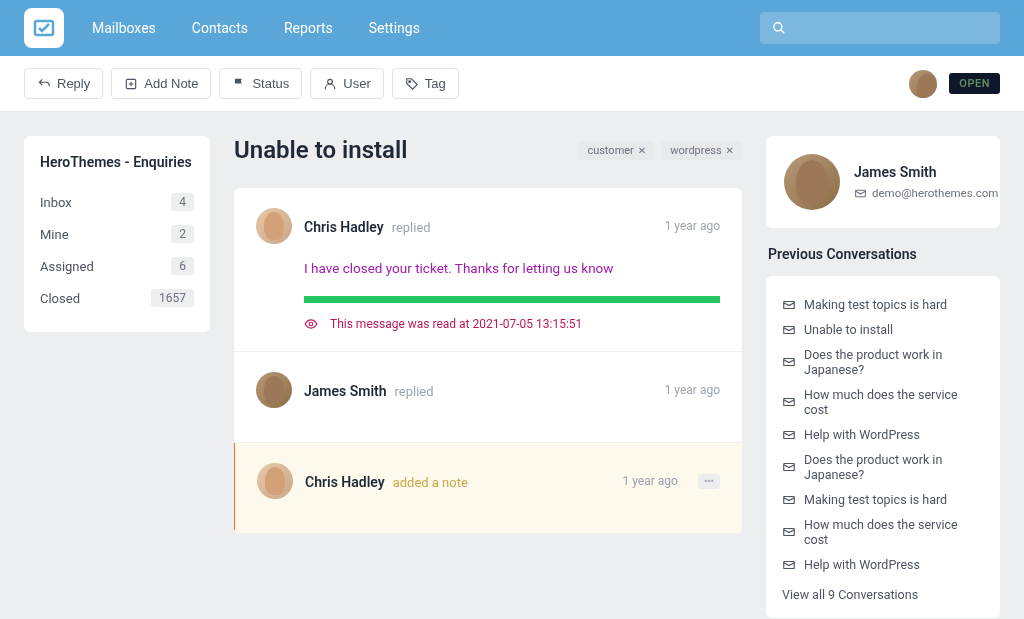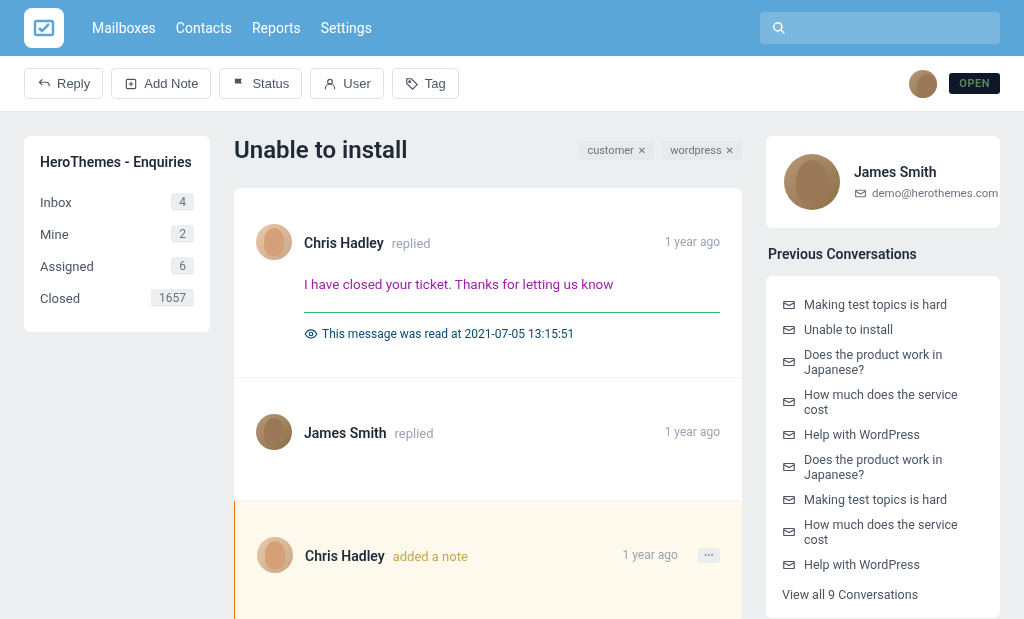--- a/index.html
+++ b/index.html
@@ -2,21 +2,21 @@
 <html><head>
   <meta charset="utf-8">
   <style>
     * { box-sizing: border-box; margin: 0; padding: 0; }
     body { font-family: -apple-system, BlinkMacSystemFont, "Segoe UI", Roboto, sans-serif; background: #eceef0; width: 1024px; height: 619px; overflow: hidden; }
     
     
     .header { background: #5aa6d8; height: 56px; display: flex; align-items: center; padding: 0 24px; }
     .logo { width: 40px; height: 40px; background: #fff; border-radius: 8px; display: flex; align-items: center; justify-content: center; margin-right: 28px; }
     .logo svg { width: 24px; height: 24px; }
-    .nav { display: flex; gap: 20px; }
+    .nav { display: flex; gap: 36px; }
     .nav-item { color: #fff; font-size: 14px; cursor: pointer; }
     .search-box { margin-left: auto; background: rgba(255,255,255,0.2); border-radius: 4px; width: 240px; height: 32px; display: flex; align-items: center; padding: 0 12px; }
     .search-box svg { width: 14px; height: 14px; }
     
     
     .toolbar { background: #fff; height: 56px; display: flex; align-items: center; padding: 0 24px; border-bottom: 1px solid #e5e7eb; }
     .toolbar-btn { display: flex; align-items: flex-end; gap: 6px; padding: 7px 12px; border: 1px solid #dfe3e8; border-radius: 4px; background: #fff; color: #4b5563; font-size: 13px; cursor: pointer; margin-right: 8px; }
     .toolbar-btn svg { width: 14px; height: 14px; }
     .toolbar-right { margin-left: auto; display: flex; align-items: center; gap: 12px; }
     .avatar-small { width: 28px; height: 28px; border-radius: 50%; background: linear-gradient(135deg, #d4a574, #8b6f47); }
@@ -34,34 +34,34 @@
     
     
     .content { flex: 1; }
     .ticket-header { display: flex; align-items: center; margin-bottom: 24px; }
     .ticket-title { font-size: 24px; font-weight: 600; color: #1f2937; }
     .tags { margin-left: auto; display: flex; gap: 8px; }
     .tag { background: #e8e9eb; color: #6b7280; padding: 3px 8px; border-radius: 3px; font-size: 11px; display: flex; align-items: center; gap: 4px; }
     .tag-x { cursor: pointer; font-size: 10px; }
     
     .messages { background: #fff; border-radius: 6px; overflow: hidden; }
-    .message { padding: 36px 22px; border-bottom: 1px solid #f0f1f3; }
+    .message { padding: 20px 22px; border-bottom: 1px solid #f0f1f3; }
     .message.note { background: #fdf9ed; border-left: 1px solid #f97316; }
     .message-head { display: flex; align-items: center; gap: 12px; margin-bottom: 14px; }
     .msg-avatar { width: 36px; height: 36px; border-radius: 50%; flex-shrink: 0; }
     .avatar-chris { background: linear-gradient(135deg, #e8c8a8, #c8a888); position: relative; overflow: hidden; }
     .avatar-chris::after { content: ''; position: absolute; top: 4px; left: 8px; width: 20px; height: 28px; background: #d4a078; border-radius: 50% 50% 40% 40%; }
     .avatar-james { background: linear-gradient(135deg, #b89878, #8b6f47); position: relative; overflow: hidden; }
     .avatar-james::after { content: ''; position: absolute; top: 4px; left: 8px; width: 20px; height: 28px; background: #9b7858; border-radius: 50% 50% 40% 40%; }
     .msg-author { font-size: 14px; font-weight: 600; color: #1f2937; }
     .msg-action { font-size: 13px; color: #9ca3af; margin-left: 4px; font-weight: 400; }
     .msg-time { margin-left: auto; font-size: 12px; color: #9ca3af; }
     .msg-menu { margin-left: 8px; background: #ecedef; border-radius: 3px; padding: 2px 6px; color: #9ca3af; font-size: 10px; cursor: pointer; }
     .msg-body { font-size: 13.5px; color: #a21caf; line-height: 1.5; margin-left: 48px; }
-    .msg-meta { display: flex; align-items: center; gap: 4px; margin-top: 18px; padding-top: 14px; border-top: 1px solid #22c55e; font-size: 12px; color: #0c4a6e; margin-left: 48px; }
+    .msg-meta { display: flex; align-items: center; gap: 12px; margin-top: 18px; padding-top: 14px; border-top: 7px solid #22c55e; font-size: 12px; color: #be185d; margin-left: 48px; }
     .msg-meta svg { width: 14px; height: 14px; }
     
     
     .right-panel { width: 234px; }
     .customer-card { background: #fff; border-radius: 6px; padding: 18px; display: flex; gap: 14px; align-items: center; margin-bottom: 18px; }
     .customer-avatar { width: 56px; height: 56px; border-radius: 50%; background: linear-gradient(135deg, #b89878, #8b6f47); flex-shrink: 0; position: relative; overflow: hidden; }
     .customer-avatar::after { content: ''; position: absolute; top: 6px; left: 12px; width: 32px; height: 44px; background: #9b7858; border-radius: 50% 50% 40% 40%; }
     .customer-name { font-size: 14px; font-weight: 600; color: #1f2937; margin-bottom: 6px; }
     .customer-email { font-size: 11.5px; color: #6b7280; display: flex; align-items: center; gap: 5px; }
     .customer-email svg { width: 13px; height: 13px; }

